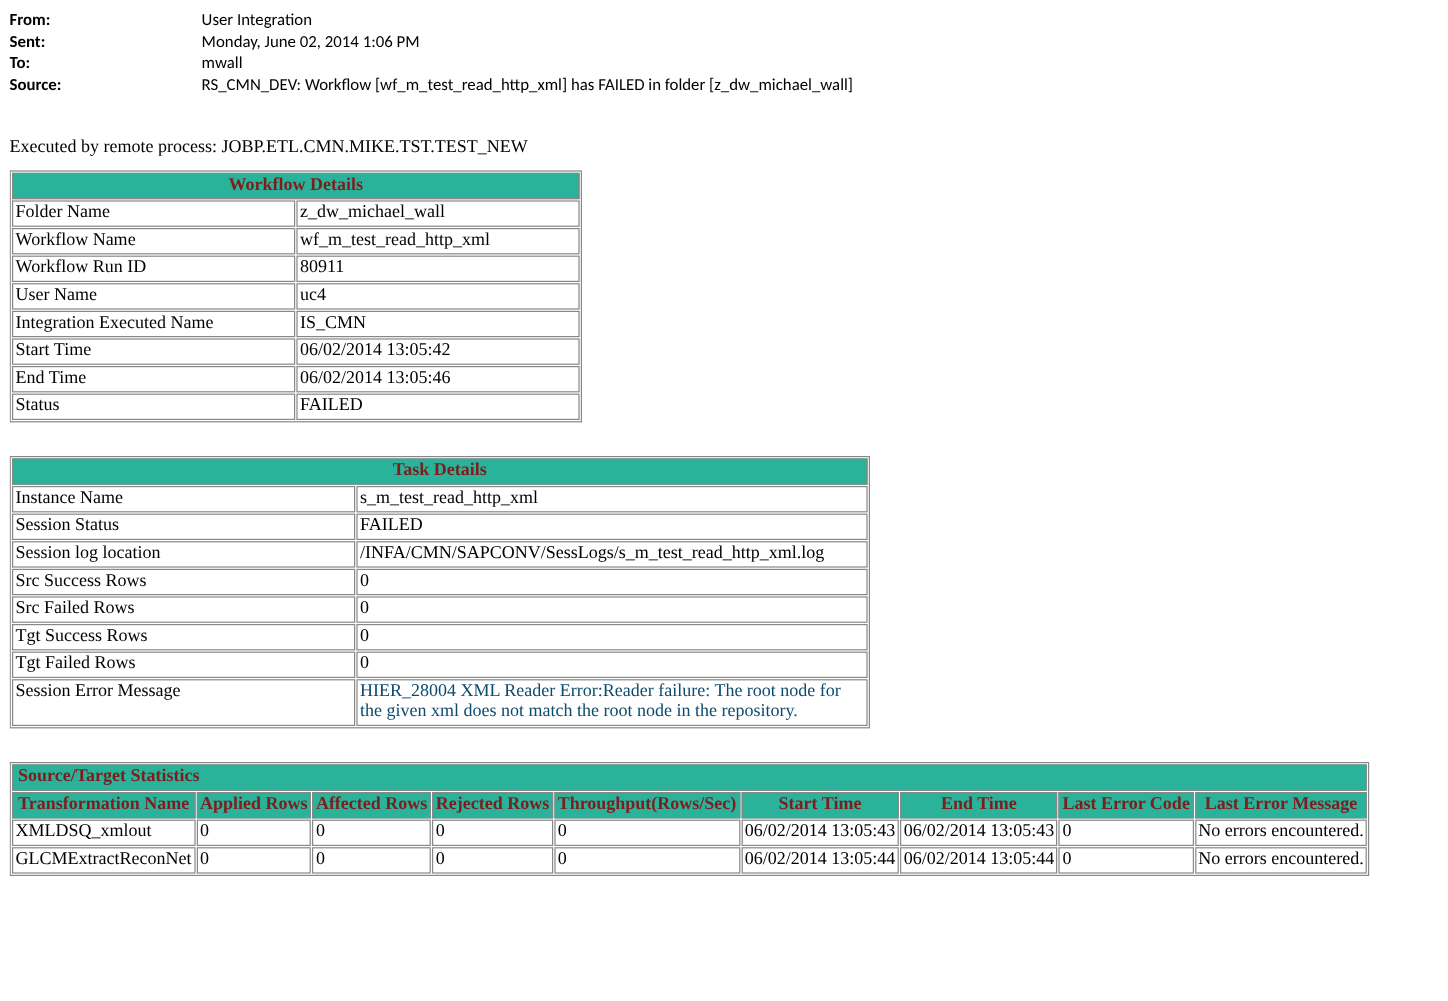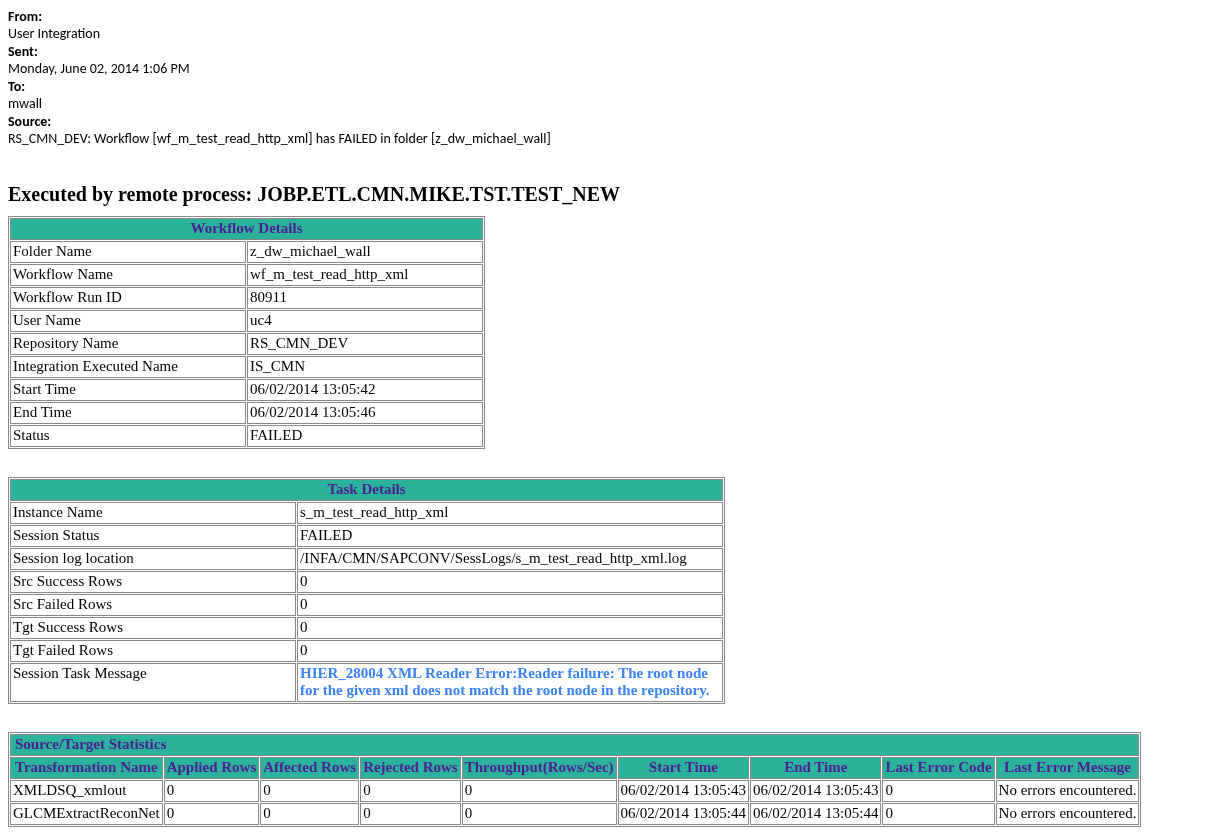--- a/index.html
+++ b/index.html
@@ -5,33 +5,32 @@
   body {
     font-family: "Segoe UI", Calibri, Arial, sans-serif;
     font-size: 14px;
     margin: 8px;
     background: #ffffff;
     color: #000;
   }
   .hdr-row {
     display: flex;
     margin-bottom: 1px;
-    flex-direction: column;
   }
   .hdr-label {
     width: 160px;
     font-weight: bold;
   }
   .hdr-val {
     flex: 1;
   }
   .executed {
     font-family: "Times New Roman", serif;
-    font-size: 20px;
-    font-weight: bold;
+    font-size: 15px;
+    font-weight: normal;
     margin-top: 36px;
     margin-bottom: 10px;
   }
   table {
     border-collapse: separate;
     border-spacing: 1px;
     border: 1px solid #888;
     font-family: "Times New Roman", serif;
     font-size: 15px;
     margin-bottom: 28px;
@@ -41,32 +40,31 @@
     padding: 1px 2px 2px 2px;
     text-align: left;
     vertical-align: top;
     background: #fff;
     font-weight: normal;
   }
   th.teal {
     background: #2ab29a;
     font-weight: bold;
     text-align: center;
-    color: #4c1d95;
+    color: #7f1d1d;
   }
   th.teal-left {
     background: #2ab29a;
     font-weight: bold;
     text-align: left;
-    color: #4c1d95;
+    color: #7f1d1d;
     padding-left: 4px;
   }
   .error-text {
-    color: #3b82f6;
-    font-weight: bold;
+    color: #0c4a6e;
   }
   .wf-table td:first-child { width: 230px; }
   .wf-table td:last-child, .wf-table th:last-child { width: 230px; }
   .task-table td:first-child { width: 280px; }
   .task-table td:last-child { width: 420px; }
 </style>
 </head>
 <body>
 
 <div class="hdr-row">
@@ -105,24 +103,20 @@
       </tr>
       <tr>
         <td>Workflow Run ID</td>
         <td>80911</td>
       </tr>
       <tr>
         <td>User Name</td>
         <td>uc4</td>
       </tr>
       <tr>
-        <td>Repository Name</td>
-        <td>RS_CMN_DEV</td>
-      </tr>
-      <tr>
         <td>Integration Executed Name</td>
         <td>IS_CMN</td>
       </tr>
       <tr>
         <td>Start Time</td>
         <td>06/02/2014 13:05:42</td>
       </tr>
       <tr>
         <td>End Time</td>
         <td>06/02/2014 13:05:46</td>
@@ -163,21 +157,21 @@
       </tr>
       <tr>
         <td>Tgt Success Rows</td>
         <td>0</td>
       </tr>
       <tr>
         <td>Tgt Failed Rows</td>
         <td>0</td>
       </tr>
       <tr>
-        <td>Session Task Message</td>
+        <td>Session Error Message</td>
         <td class="error-text">HIER_28004 XML Reader Error:Reader failure: The root node for the given xml does not match the root node in the repository.</td>
       </tr>
     </tbody>
 </table>
 
 <table>
   <tbody>
       <tr>
         <th class="teal-left" colspan="9">Source/Target Statistics</th>
       </tr>

